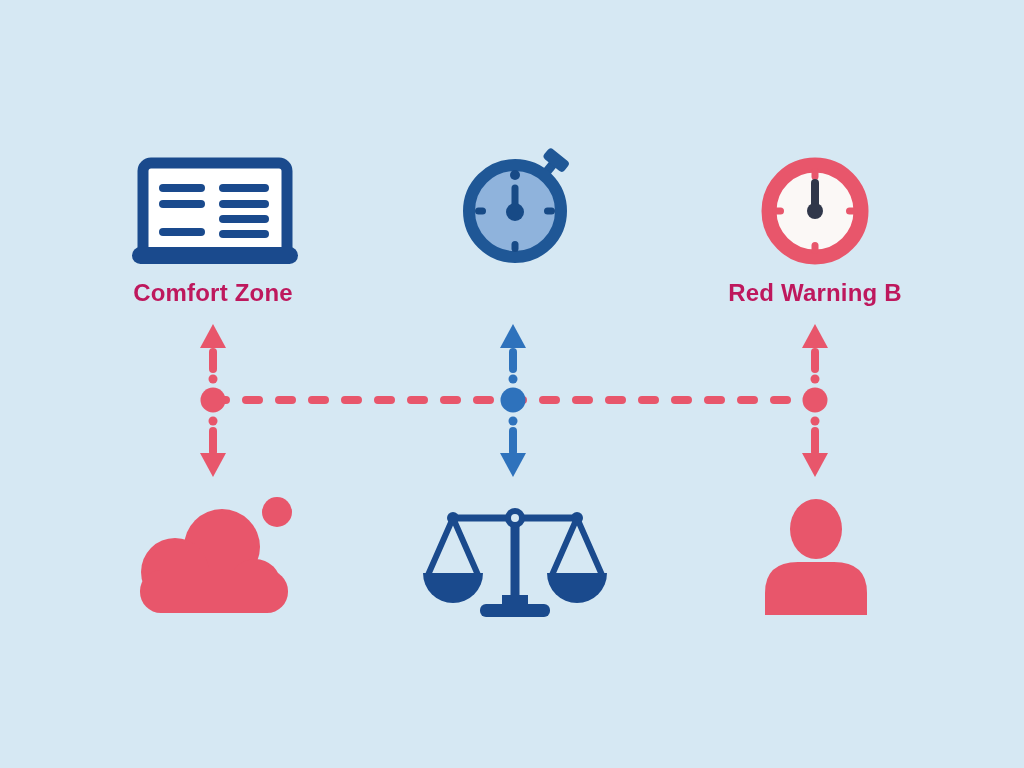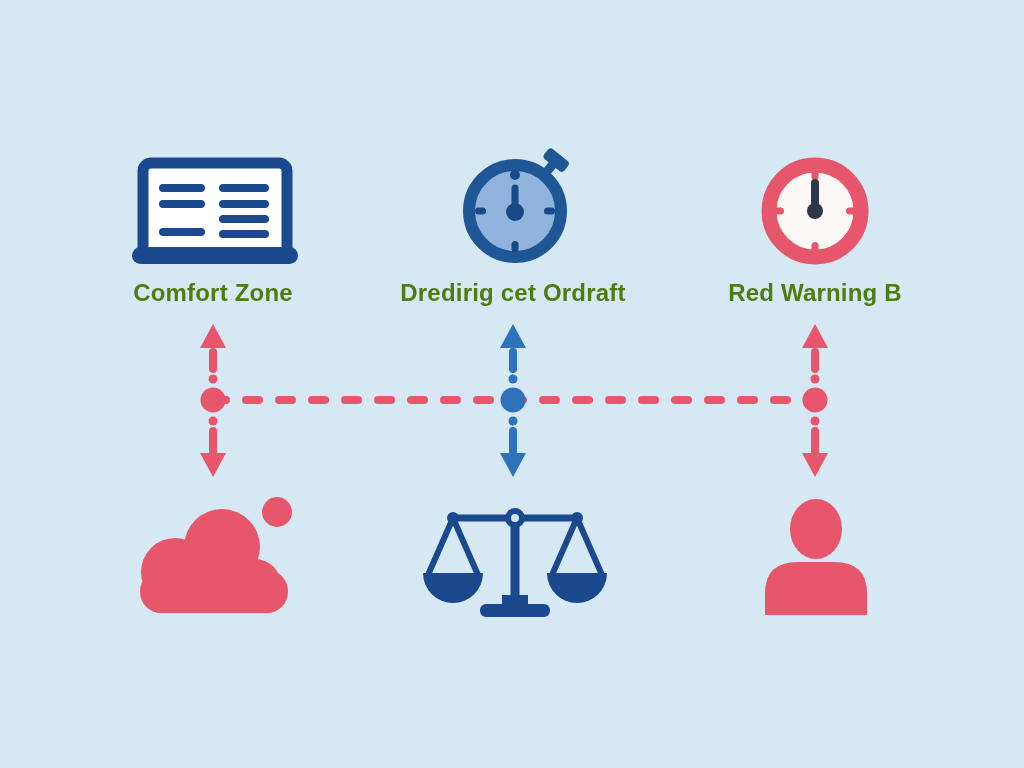--- a/index.html
+++ b/index.html
@@ -13,21 +13,21 @@
   }
   .abs { position: absolute; }
   .col-label {
     position: absolute;
     top: 279px;
     width: 300px;
     text-align: center;
     font-size: 24px;
     font-weight: 700;
     letter-spacing: 0.2px;
-    color: #4d7c0f;
+    color: #be185d;
   }
   .label-left   { left: 63px; }
   .label-center { left: 363px; }
   .label-right  { left: 665px; text-align: center; }
   svg { display: block; }
 </style>
 </head>
 <body>
 
 <div class="canvas">
@@ -68,21 +68,20 @@
       <rect x="66.5" y="27" width="7" height="12" rx="3.5"></rect>
       <rect x="66.5" y="101" width="7" height="12" rx="3.5"></rect>
       <rect x="101" y="66.5" width="12" height="7" rx="3.5"></rect>
       <rect x="27" y="66.5" width="12" height="7" rx="3.5"></rect>
     </g>
     <line x1="70" y1="42" x2="70" y2="66" stroke="#30374A" stroke-width="8" stroke-linecap="round"></line>
     <circle cx="70" cy="70" r="8" fill="#30374A"></circle>
   </svg>
 
   <div class="col-label label-left">Comfort Zone</div>
-  <div class="col-label label-center">Dredirig cet Ordraft</div>
   <div class="col-label label-right">Red Warning B</div>
 
   <svg class="abs" style="left:0; top:0;" width="1024" height="768" viewBox="0 0 1024 768">
 
     <line x1="213" y1="400" x2="815" y2="400" stroke="#E8566B" stroke-width="8" stroke-linecap="round" stroke-dasharray="13 20"></line>
 
     <g fill="#E8566B" stroke="#E8566B">
       <polygon points="213,324 200,348 226,348" stroke="none"></polygon>
       <line x1="213" y1="352" x2="213" y2="369" stroke-width="8" stroke-linecap="round"></line>
       <circle cx="213" cy="379" r="4.5" stroke="none"></circle>

